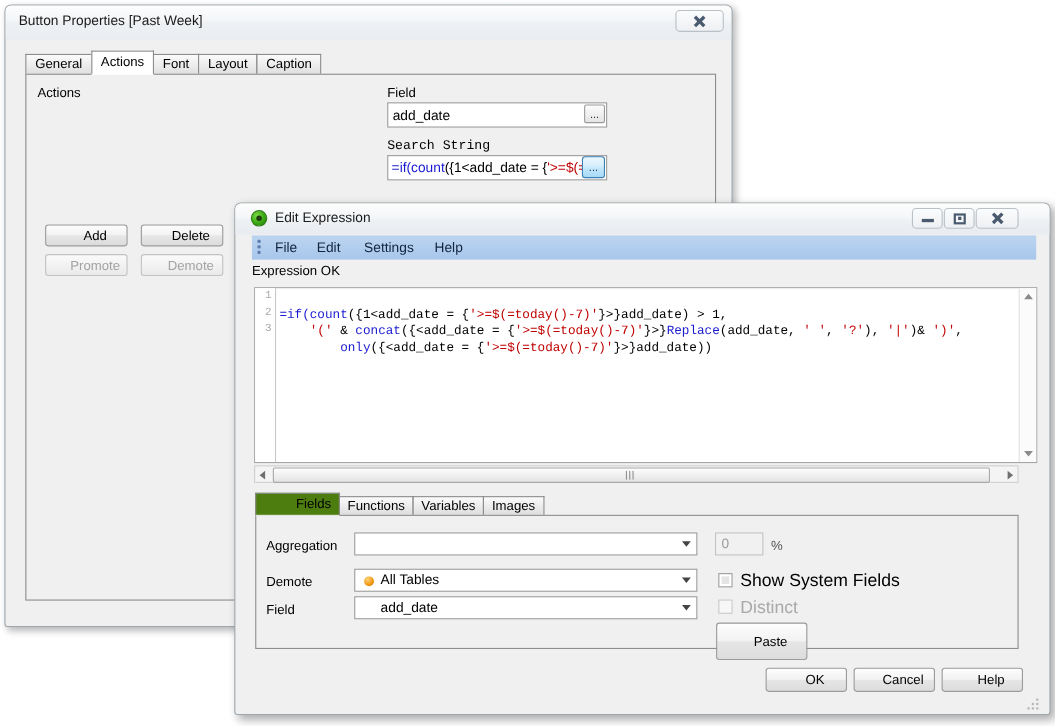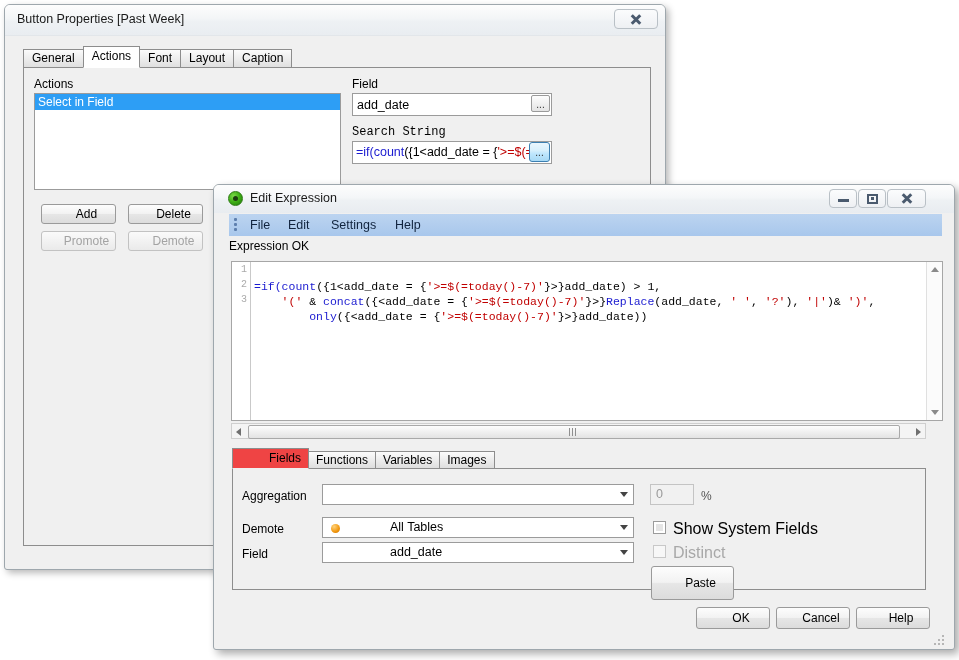--- a/index.html
+++ b/index.html
@@ -199,31 +199,31 @@
   }
   .hthumb .grip i{float:left;width:1px;height:8px;background:#8f8f8f;margin-right:2px;}
 
   
   .btabstrip{position:absolute;left:232px;top:451px;height:18px;}
   .btab{
     float:left;box-sizing:border-box;height:18px;padding:0 7px;line-height:16px;
     border:1px solid #8d8d8d;border-bottom:none;font-size:12px;
     background:linear-gradient(to bottom,#fbfbfb,#dcdcdc);margin-right:-1px;
   }
-  .btab.active{background:#ef4444;height:21px;line-height:18px;margin-top:-3px;
+  .btab.active{background:#4d7c0f;height:21px;line-height:18px;margin-top:-3px;
     position:relative;z-index:3;border-bottom:1px solid #f0f0f0;padding-left:36px;}
   .bpanel{
     position:absolute;left:232px;top:468px;width:694px;height:122px;
     background:#f0f0f0;border:1px solid #8d8d8d;box-sizing:border-box;
   }
   .combo{
     position:absolute;box-sizing:border-box;height:21px;background:#fff;
     border:1px solid #9b9b9b;font-size:12.5px;
   }
-  .combo .cv{position:absolute;left:6px;top:2px;margin-left:44px;}
+  .combo .cv{position:absolute;left:6px;top:2px;}
   .combo .arrowbox{
     position:absolute;right:1px;top:1px;width:17px;height:17px;
     display:flex;align-items:center;justify-content:center;
   }
   .combo .arrowbox .tri{
     width:0;height:0;border-left:4px solid transparent;border-right:4px solid transparent;
     border-top:5px solid #444;
   }
   .dot-orange{
     position:absolute;left:8px;top:6px;width:9px;height:9px;border-radius:50%;
@@ -265,23 +265,20 @@
     <div class="tab active">Actions</div>
     <div class="tab">Font</div>
     <div class="tab">Layout</div>
     <div class="tab">Caption</div>
   </div>
 
   <div class="panel">
 
     <div class="lbl" style="left:10px;top:9px;">Actions</div>
 
-    <div class="listbox">
-      <div class="listrow-sel">Select in Field</div>
-    </div>
 
     <div class="btn" style="left:17px;top:136px;width:75px;height:20px;">Add</div>
     <div class="btn" style="left:104px;top:136px;width:75px;height:20px;">Delete</div>
     <div class="btn disabled" style="left:17px;top:163px;width:75px;height:20px;">Promote</div>
     <div class="btn disabled" style="left:104px;top:163px;width:75px;height:20px;">Demote</div>
 
     <div class="lbl" style="left:328px;top:9px;">Field</div>
     <div class="tfield" style="left:328px;top:25px;width:200px;height:23px;line-height:18px;">add_date</div>
     <div class="ellipsisbtn" style="left:507px;top:27px;">
       <span>...</span>

